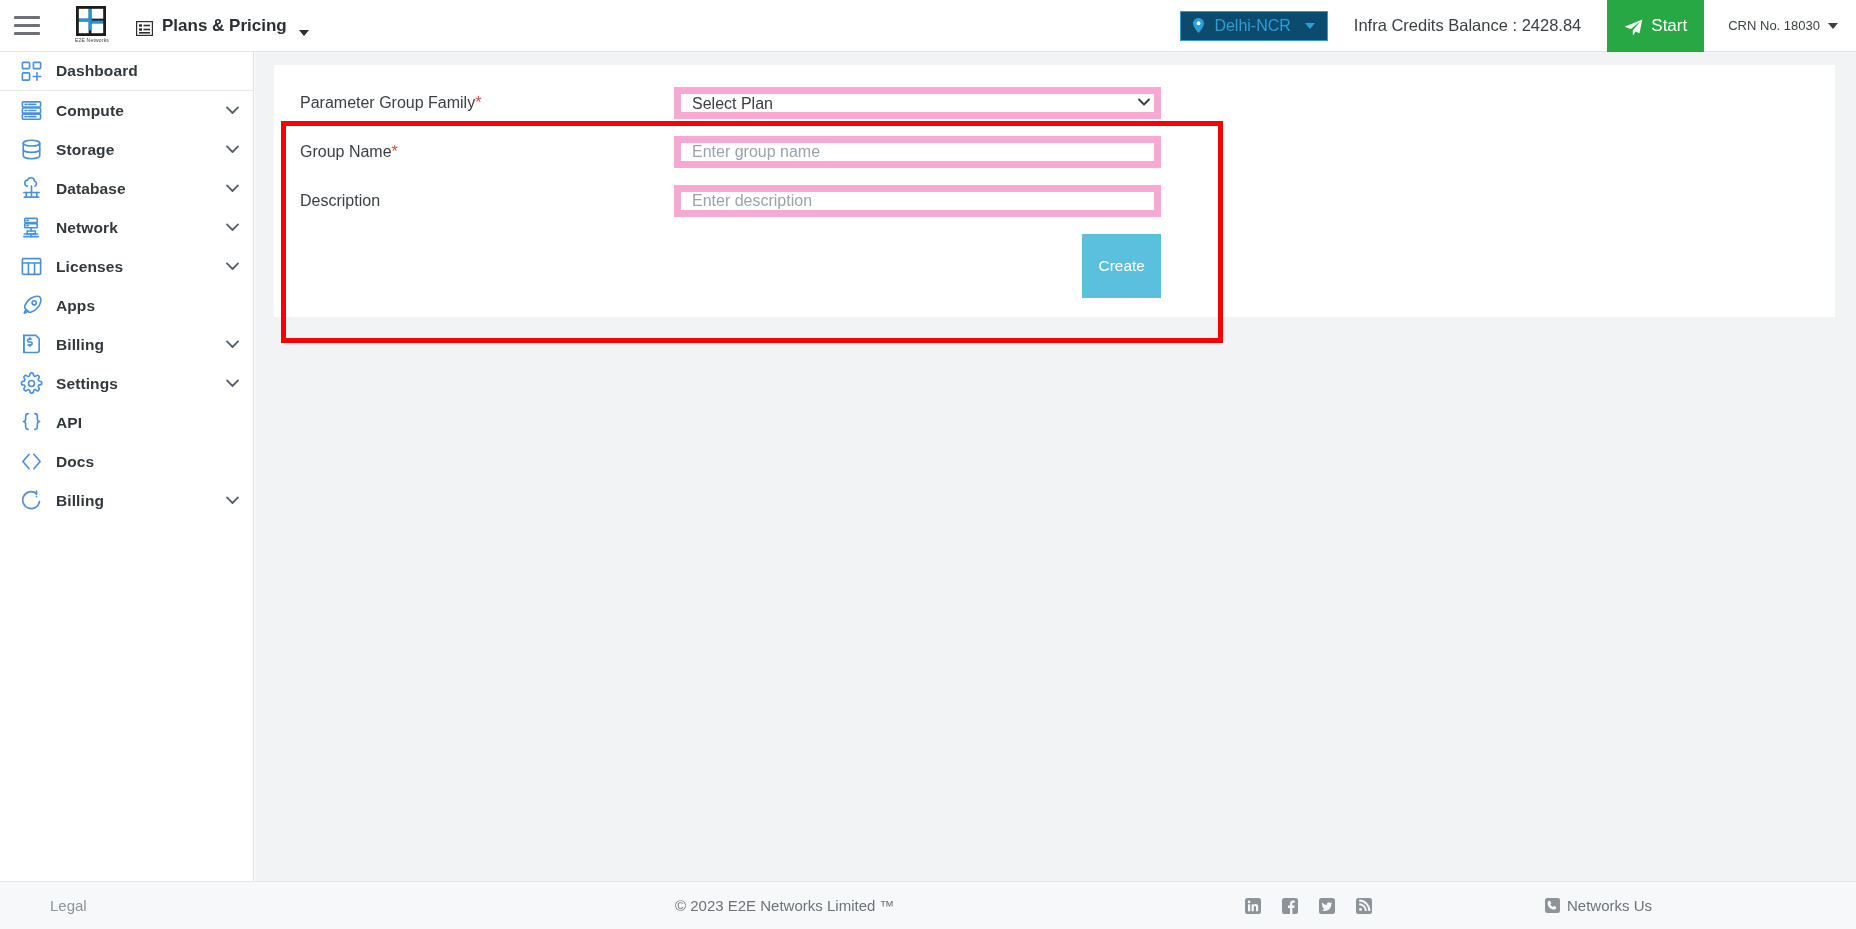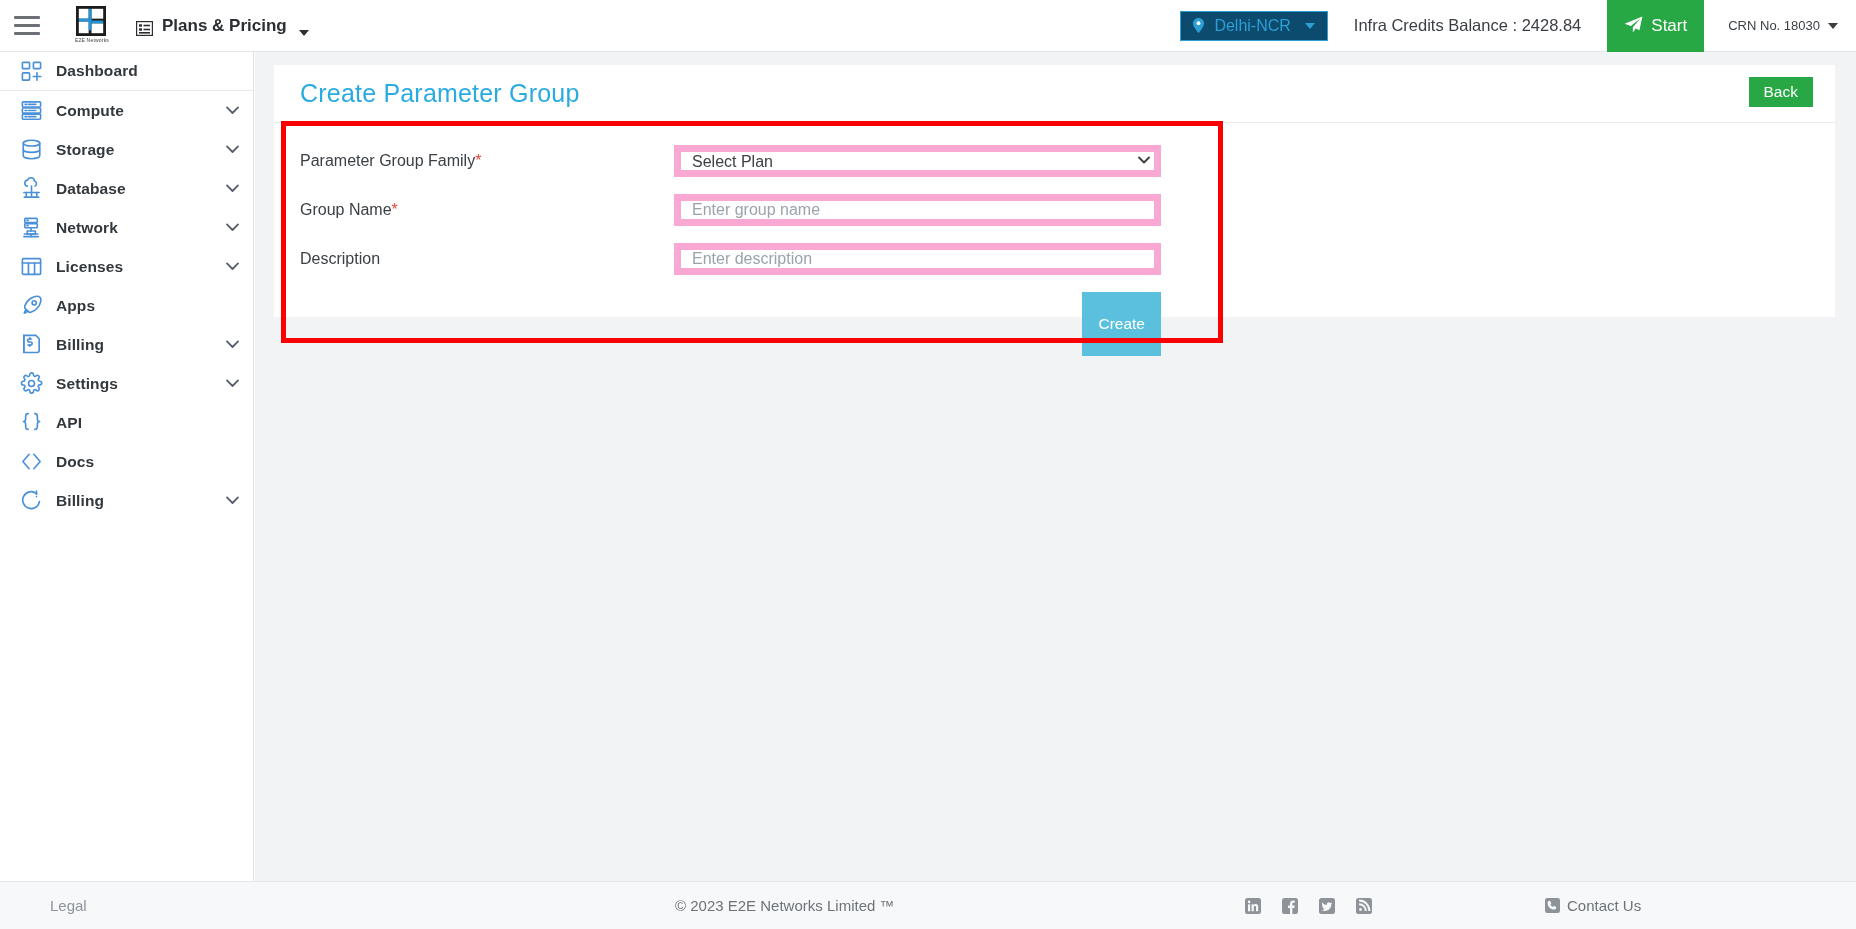--- a/index.html
+++ b/index.html
@@ -56,21 +56,21 @@
   #region-select .caret {
     width: 0; height: 0; border-left: 5px solid transparent;
     border-right: 5px solid transparent; border-top: 6px solid #2e9fd4;
     margin-left: 4px;
   }
   #credits-balance {
     margin-left: 26px; font-size: 16.5px; color: #3a3f44; white-space: nowrap;
   }
   #start-btn {
     margin-left: 26px; background: #27a844; color: #fff;
-    font-size: 17px; padding: 16px 17px; display: flex; align-items: flex-start;
+    font-size: 17px; padding: 16px 17px; display: flex; align-items: flex-end;
     gap: 8px; cursor: pointer; border: none;
   }
   #crn-no {
     margin-left: 24px; margin-right: 18px; font-size: 13px;
     color: #3a3f44; display: flex; align-items: center; gap: 8px; cursor: pointer;
   }
   #crn-no .caret {
     width: 0; height: 0; border-left: 5px solid transparent;
     border-right: 5px solid transparent; border-top: 6px solid #3a3f44;
   }
@@ -425,24 +425,20 @@
         <svg width="13" height="9" viewBox="0 0 13 9">
           <path d="M1 1.4 L6.5 7 L12 1.4" fill="none" stroke="#57606a" stroke-width="1.8" stroke-linecap="round" stroke-linejoin="round"></path>
         </svg>
       </span>
     </div>
   </div>
 
 <div id="main">
   <div id="content-card">
 
-    <div id="card-header">
-      <div id="page-title">Create Parameter Group</div>
-      <button id="back-btn">Back</button>
-    </div>
 
     <div id="form-area">
 
       <div class="form-row">
         <div class="form-label">
           <span>Parameter Group Family</span><span class="req">*</span>
         </div>
         <div class="field-wrap">
           <div class="sel-wrap">
             <select class="form-control" id="family-select"><option>Select Plan</option></select>
@@ -512,15 +508,15 @@
         <path d="M3.1 7.2a5.7 5.7 0 0 1 5.7 5.7h2A7.7 7.7 0 0 0 3.1 5.2z" fill="#f7f8f9"></path>
         <path d="M3.1 3.6a9.3 9.3 0 0 1 9.3 9.3h2A11.3 11.3 0 0 0 3.1 1.6z" fill="#f7f8f9"></path>
       </svg>
     </span>
   </div>
   <div id="footer-contact">
     <svg width="15" height="15" viewBox="0 0 16 16">
       <rect x="0" y="0" width="16" height="16" rx="2.5" fill="#8d9399"></rect>
       <path d="M5.2 3.2c.3 0 .5.2.6.4l.8 1.8c.1.3.1.6-.2.8l-.7.6c.6 1.2 1.5 2.1 2.7 2.7l.6-.7c.2-.2.5-.3.8-.2l1.8.8c.2.1.4.3.4.6 0 1.2-1 2.2-2.2 2.2-3.9 0-7-3.1-7-7 0-1.2 1-2.2 2.2-2.2z" fill="#f7f8f9"></path>
     </svg>
-    <span>Contact Us</span>
+    <span>Networks Us</span>
   </div>
 </div>
 
 </body></html>

